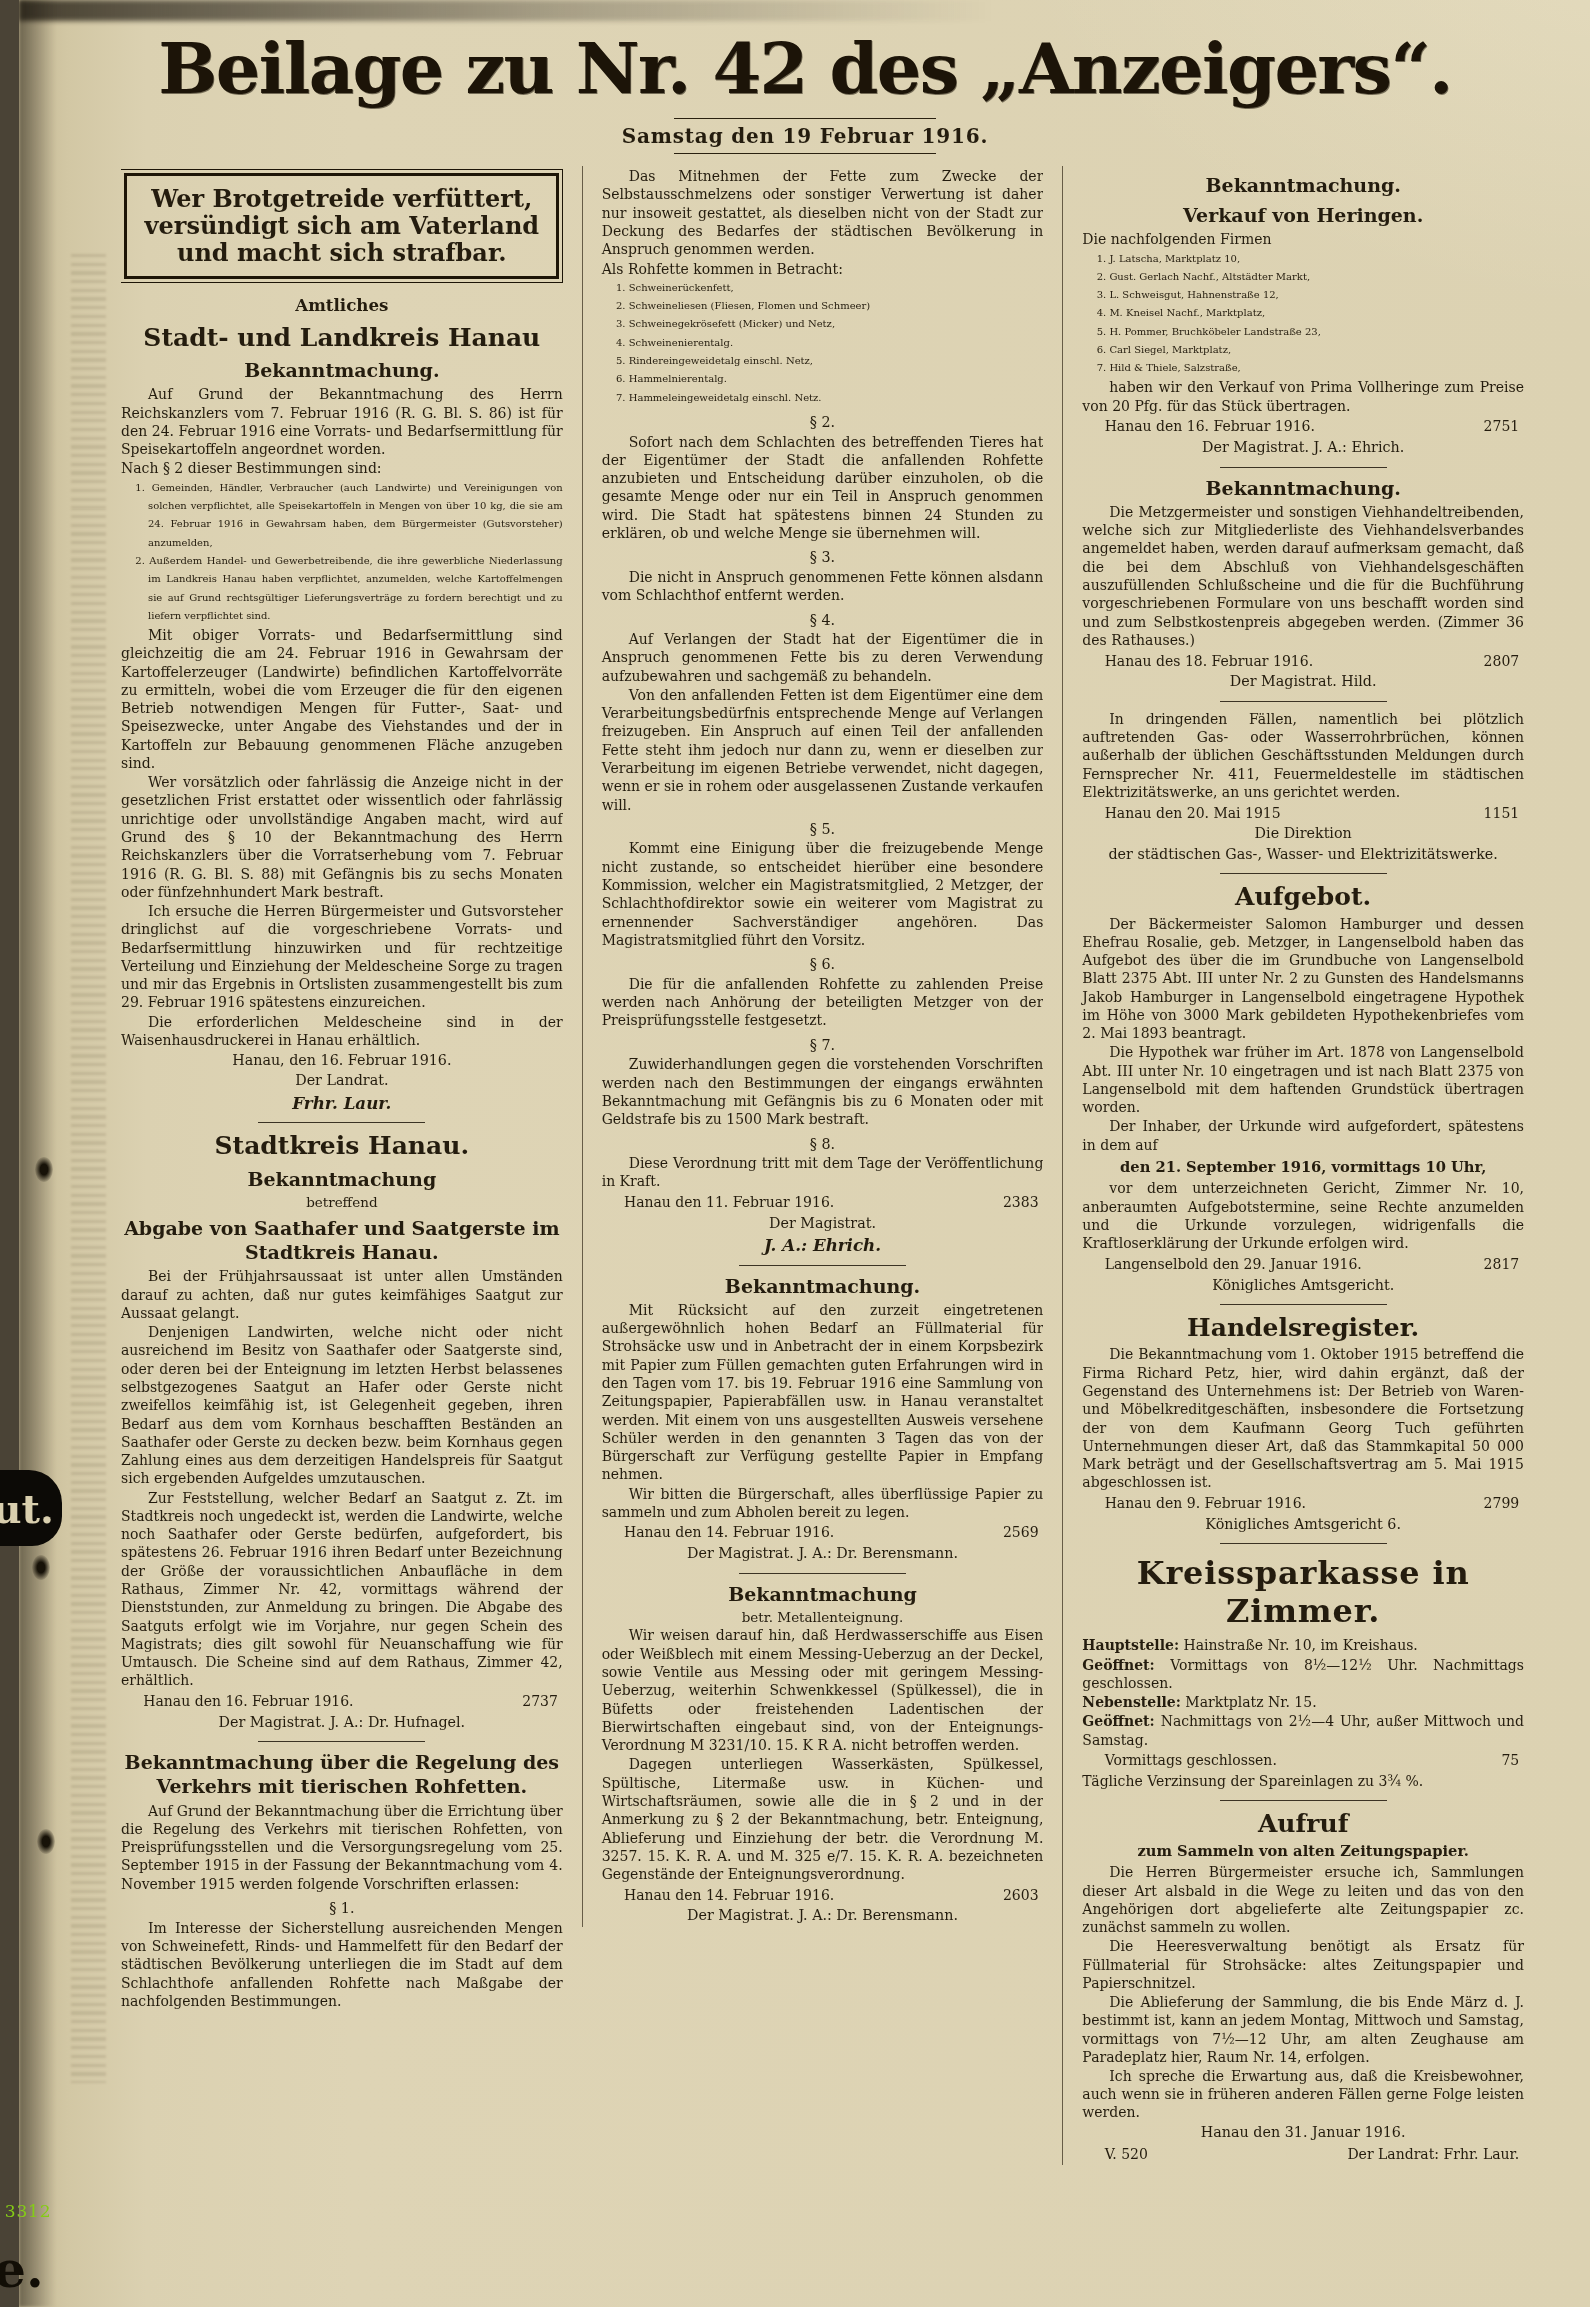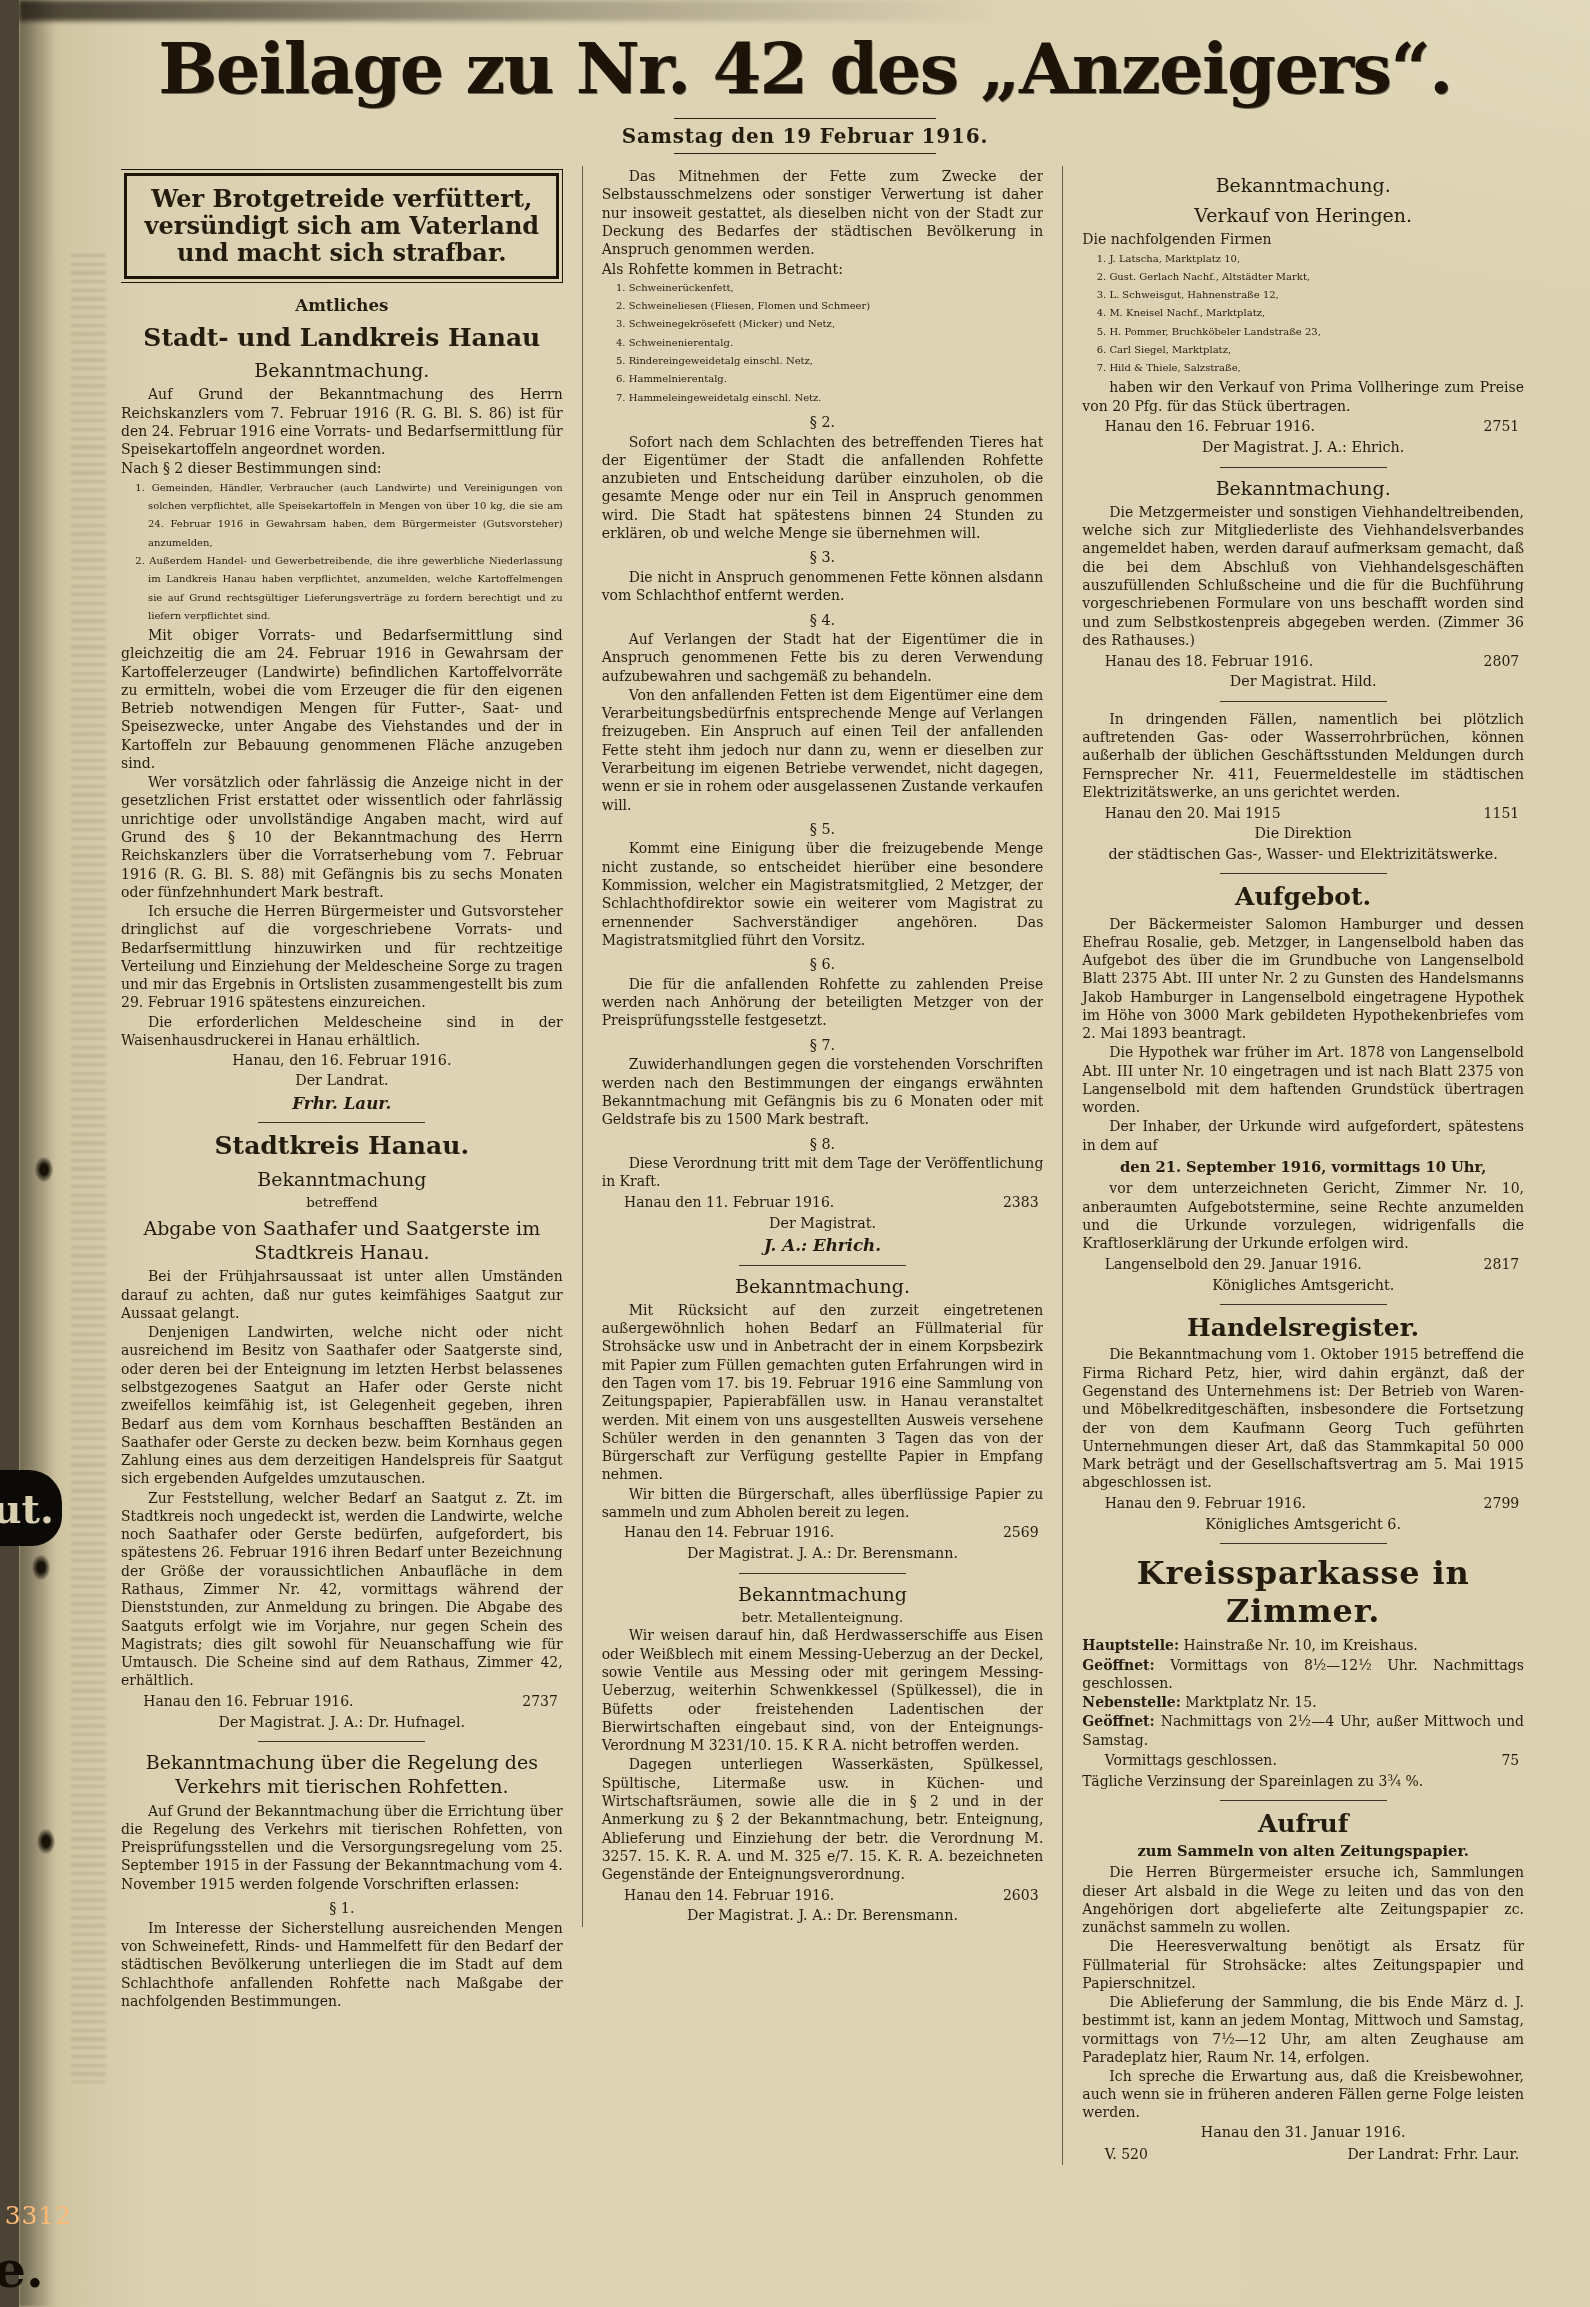--- a/index.html
+++ b/index.html
@@ -21,21 +21,21 @@
   .edge-left{position:absolute;left:0;top:0;width:37px;height:100%;
     background:linear-gradient(90deg,rgba(25,20,12,.5),transparent);filter:blur(1.6px)}
   .bleed{position:absolute;left:52px;top:254px;width:35px;height:1829px;
     background:repeating-linear-gradient(180deg,rgba(70,55,30,.12) 0 3.2px,transparent 3.2px 8.7px);
     filter:blur(0.8px)}
   .hole{position:absolute;width:17.5px;height:25.4px;border-radius:50%;
     background:radial-gradient(#171208 30%,rgba(23,18,8,0) 75%)}
   .stamp{position:absolute;left:-11px;width:73px;height:76px;background:#0c0a06;
     border-radius:8px 33px 30px 11px;color:#d9cfae;font-weight:700;font-size:40px;
     display:flex;align-items:center;justify-content:flex-end;padding-right:8px}
-  .margin-number{position:absolute;left:4.8px;font-size:25px;color:#fdba74;letter-spacing:0.8px}
+  .margin-number{position:absolute;left:4.8px;font-size:17px;color:#84cc16;letter-spacing:0.8px}
   .corner-letter{position:absolute;left:-6.4px;font-size:51px;font-weight:700;color:#120e06}
 
   header{padding-top:27px}
   .masthead{
     text-align:center;font-size:70px;font-weight:700;letter-spacing:-1.6px;
     color:#1c1408;text-shadow:0.8px 0.8px 0 rgba(28,20,8,.55);
     font-family:"DejaVu Serif", serif;
   }
   .daterule{width:262px;border-top:1.6px solid #2a2110;margin:8px auto 4.8px}
   .daterule.bottom{margin:4.8px auto 0}
@@ -44,21 +44,21 @@
   .cols{display:flex;align-items:flex-start;margin-top:12.7px;height:2045px;
     overflow:hidden;padding:0 67px 0 102px}
   .col{flex:1 1 0;min-width:0;overflow:hidden;max-height:100%}
   .col + .col{border-left:1.2px solid rgba(38,28,12,.65);padding-left:19px;margin-left:19px}
 
   .warnbox{border:3.2px solid #1d1507;outline:1.6px solid #1d1507;outline-offset:3.2px;
     margin:6.4px 3.2px 16px;padding:9.5px 6.4px;text-align:center;font-weight:700;
     font-size:24px;line-height:27px}
   .h1{font-size:32px;font-weight:700;text-align:center;margin:9.5px 0 6.4px;letter-spacing:0.8px}
   .h2{font-size:25px;font-weight:700;text-align:center;margin:8px 0 3.2px;line-height:29px}
-  .h3{font-size:19px;font-weight:400;text-align:center;margin:6.4px 0 3.2px;line-height:24px}
+  .h3{font-size:19px;font-weight:700;text-align:center;margin:6.4px 0 3.2px;line-height:24px}
   .h4{font-size:16.7px;font-weight:700;text-align:center;margin:4.8px 0 1.6px}
   .sub{font-size:13.5px;text-align:center;margin:0 0 1.6px}
   .p{font-size:14px;line-height:18.3px;text-align:justify;text-indent:27px;margin:0.8px 0;
      hyphens:auto;-webkit-hyphens:auto}
   .pn{font-size:14px;line-height:18.3px;text-align:justify;margin:1px 0;hyphens:auto}
   .list{margin:0.8px 0}
   .li{font-size:10px;line-height:18.3px;text-align:justify;padding-left:27px;text-indent:-12.7px;
      hyphens:auto}
   .par{text-align:center;font-size:14.3px;margin:7.2px 0 2.4px}
   .split{display:flex;justify-content:space-between;align-items:baseline;

